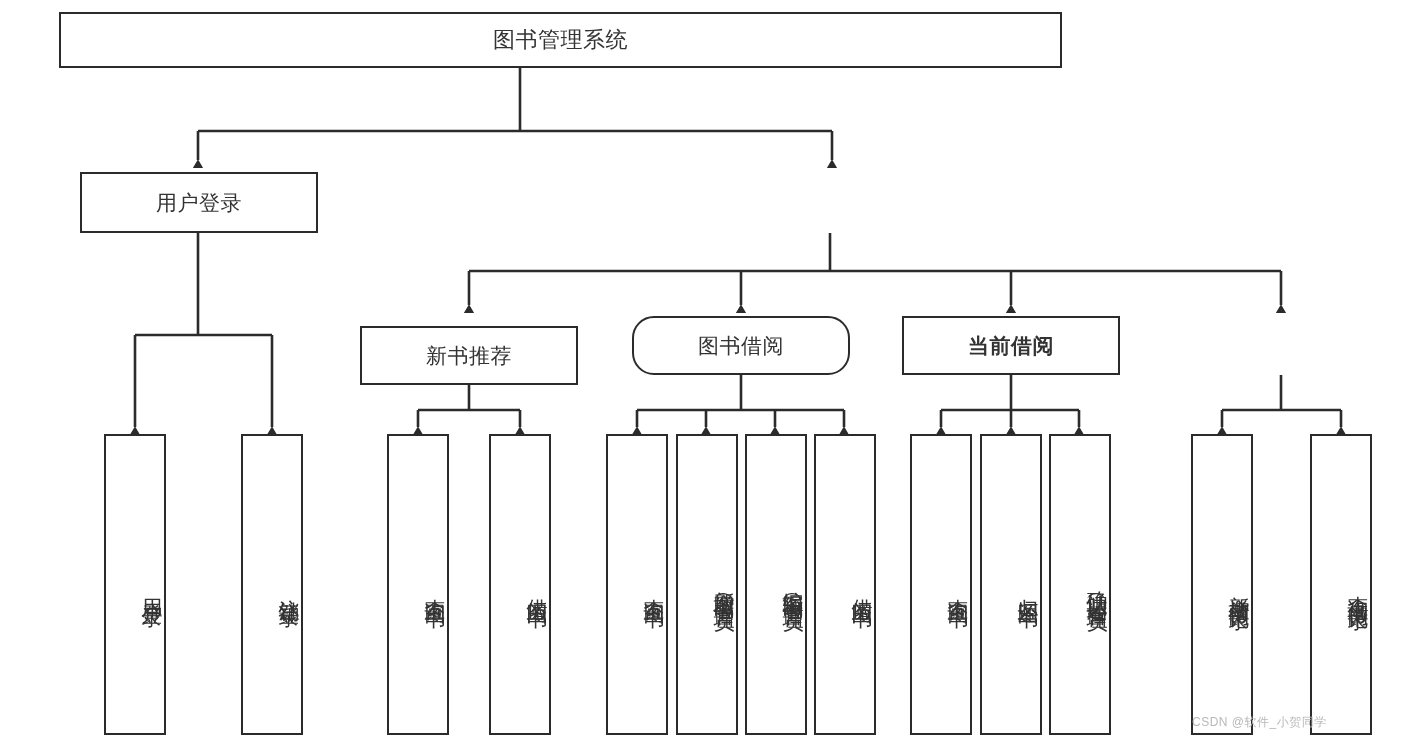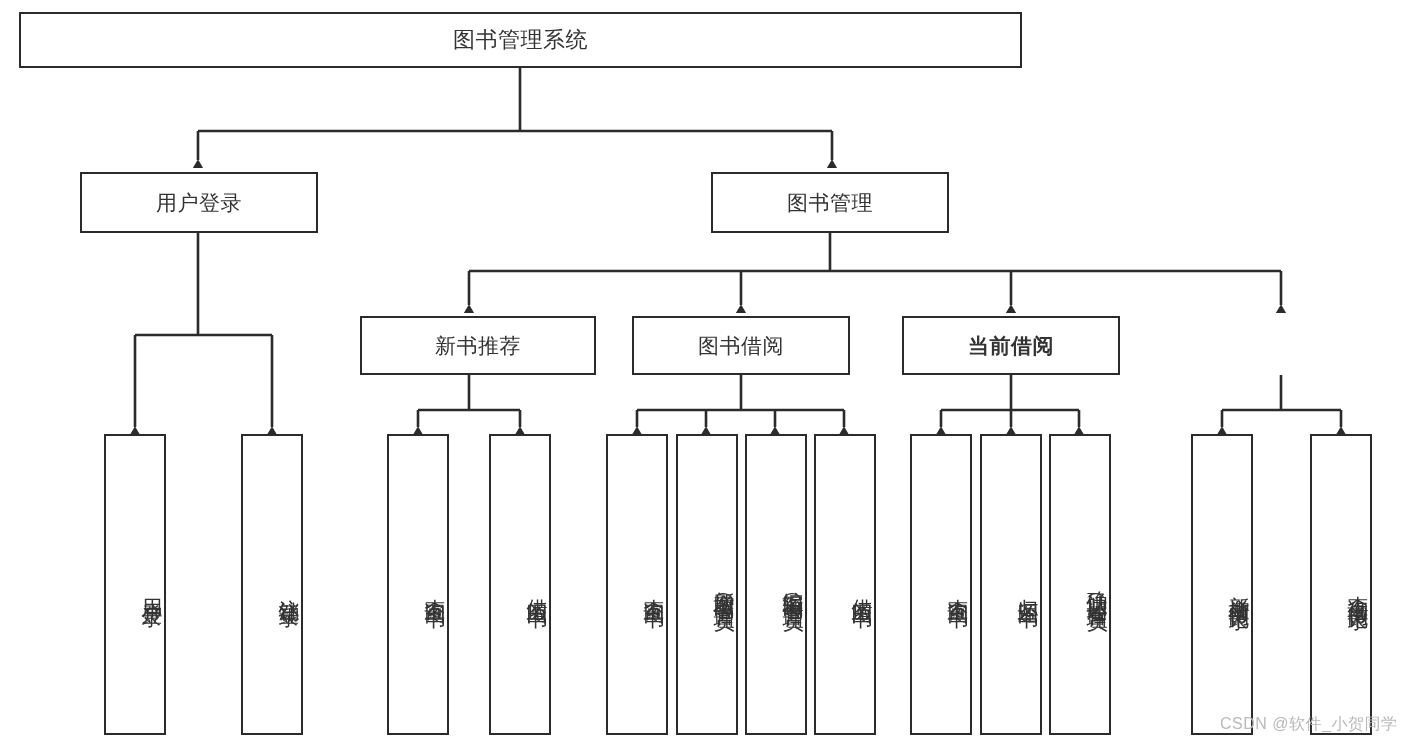--- a/index.html
+++ b/index.html
@@ -36,39 +36,39 @@
     color: #333333;
     text-align: center;
   }
   .node-h {
     font-size: 21px;
     letter-spacing: 0.5px;
     line-height: 1.2;
   }
   .node-root {
     font-size: 22px;
+    margin-left: 40px;
   }
   .node-v {
     writing-mode: vertical-rl;
     text-orientation: upright;
     font-size: 21px;
     letter-spacing: 3px;
     line-height: 1.15;
     padding-top: 6px;
     align-items: flex-start;
     justify-content: center;
   }
   .watermark {
     position: absolute;
-    font-size: 16px;
+    font-size: 12px;
     color: #b9b9b9;
     white-space: nowrap;
     letter-spacing: 0.5px;
     pointer-events: none;
-    padding-left: 28px;
   }
 </style>
 </head>
 <body>
 
 <div id="diagram-root">
 
   <svg id="edge-layer" viewBox="0 0 1405 747" width="1405" height="747" xmlns="http://www.w3.org/2000/svg">
     <defs>
       <marker id="arrow" viewBox="0 0 12 14" refX="1" refY="7" markerWidth="9" markerHeight="11" orient="auto-start-reverse" markerUnits="userSpaceOnUse">
@@ -115,24 +115,23 @@
       <path d="M 1281 375 L 1281 410"></path>
       <path d="M 1222 410 L 1341 410"></path>
       <path d="M 1222 410 L 1222 427" marker-end="url(#arrow)"></path>
       <path d="M 1341 410 L 1341 427" marker-end="url(#arrow)"></path>
     </g>
   </svg>
 
   <div class="node node-h node-root" style="left:19px; top:12px; width:1003px; height:56px;">图书管理系统</div>
 
   <div class="node node-h" style="left:80px; top:172px; width:238px; height:61px;">用户登录</div>
-  <div class="node node-h" style="left:711px; top:172px; width:238px; height:61px;">图书管理</div>
 
-  <div class="node node-h" style="left:360px; top:316px; width:236px; height:59px;">新书推荐</div>
-  <div class="node node-h" style="left:632px; top:316px; width:218px; height:59px;">图书借阅</div>
+  <div class="node node-h" style="left:360px; top:326px; width:218px; height:59px;">新书推荐</div>
+  <div class="node node-h" style="left:632px; top:316px; width:218px; height:59px;border-radius:22px;">图书借阅</div>
   <div class="node node-h" style="left:902px; top:316px; width:218px; height:59px;font-weight:bold;">当前借阅</div>
 
   <div class="node node-v" style="left:104px; top:434px; width:62px; height:301px;">用户登录</div>
   <div class="node node-v" style="left:241px; top:434px; width:62px; height:301px;">注销登录</div>
 
   <div class="node node-v" style="left:387px; top:434px; width:62px; height:301px;">查询图书</div>
   <div class="node node-v" style="left:489px; top:434px; width:62px; height:301px;">借阅图书</div>
 
   <div class="node node-v" style="left:606px; top:434px; width:62px; height:301px;">查询图书</div>
   <div class="node node-v" style="left:676px; top:434px; width:62px; height:301px;">新增图书（管理员）</div>

